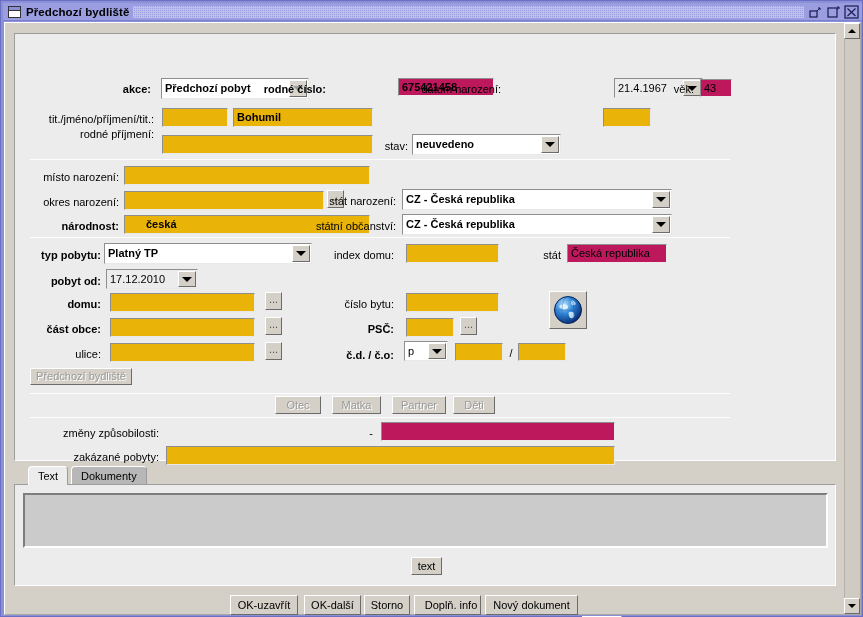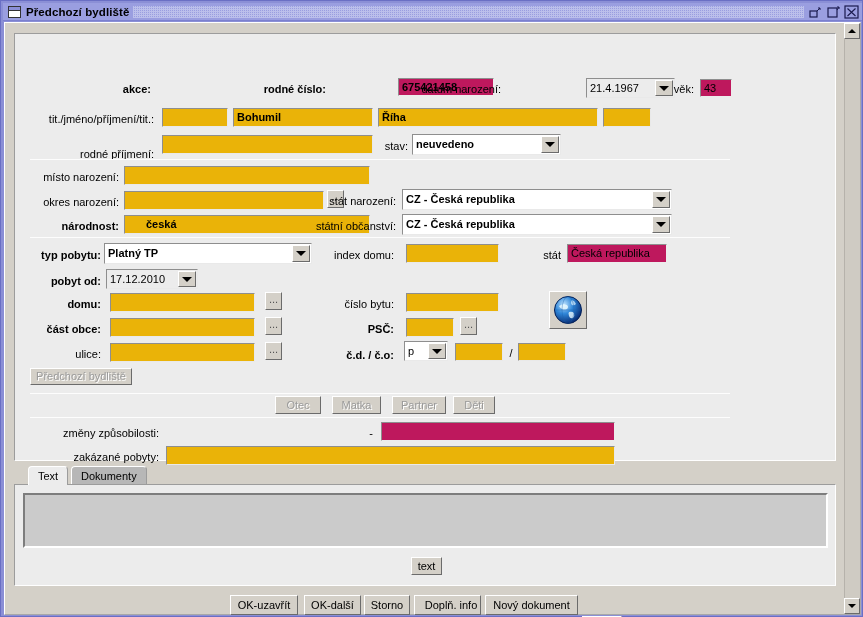--- a/index.html
+++ b/index.html
@@ -269,42 +269,47 @@
           <div class="tri-dn"></div>
         </div>
     </div>
 
     <div id="content">
 
       <div id="form-panel">
         <div id="form-inner">
 
           <div class="lbl b" style="left:60px; top:47px; width:75px;">akce:</div>
+          <div class="combo disabled" style="left:145px; top:43px; width:148px; height:21px;">
+            <div class="cval">Předchozí pobyt</div>
+            <div class="cbtn">
+                <div class="tri"></div>
+              </div>
+          </div>
 
           <div class="lbl b" style="left:230px; top:47px; width:80px;">rodné číslo:</div>
           <div class="tf ro" style="left:382px; top:43px; width:96px; height:18px;">675421458</div>
 
           <div class="lbl" style="left:400px; top:47px; width:85px;">datum narození:</div>
-          <div class="combo plainval ro" style="left:570px; top:43px; width:89px; height:20px;">
+          <div class="combo plainval ro" style="left:598px; top:43px; width:89px; height:20px;">
             <div class="cval">21.4.1967</div>
             <div class="cbtn">
                 <div class="tri"></div>
               </div>
           </div>
 
           <div class="lbl" style="left:633px; top:47px; width:45px;">věk:</div>
           <div class="tf ro plain" style="left:684px; top:44px; width:32px; height:18px;">43</div>
 
           <div class="lbl" style="left:5px; top:77px; width:133px;">tit./jméno/příjmení/tit.:</div>
           <div class="tf" style="left:146px; top:73px; width:66px; height:19px;"></div>
           <div class="tf" style="left:217px; top:73px; width:140px; height:19px;">Bohumil</div>
-          <div class="tf" style="left:362px; top:73px; width:220px; height:19px;">Říha</div>
           <div class="tf" style="left:587px; top:73px; width:48px; height:19px;"></div>
 
-          <div class="lbl" style="left:30px; top:112px; width:108px;">rodné příjmení:</div>
+          <div class="lbl" style="left:30px; top:92px; width:108px;">rodné příjmení:</div>
           <div class="tf" style="left:146px; top:100px; width:211px; height:19px;"></div>
           <div class="lbl" style="left:332px; top:104px; width:60px;">stav:</div>
           <div class="combo" style="left:396px; top:99px; width:149px; height:21px;">
             <div class="cval">neuvedeno</div>
             <div class="cbtn">
                 <div class="tri"></div>
               </div>
           </div>
 
           <div class="sep" style="top:124px;"></div>

